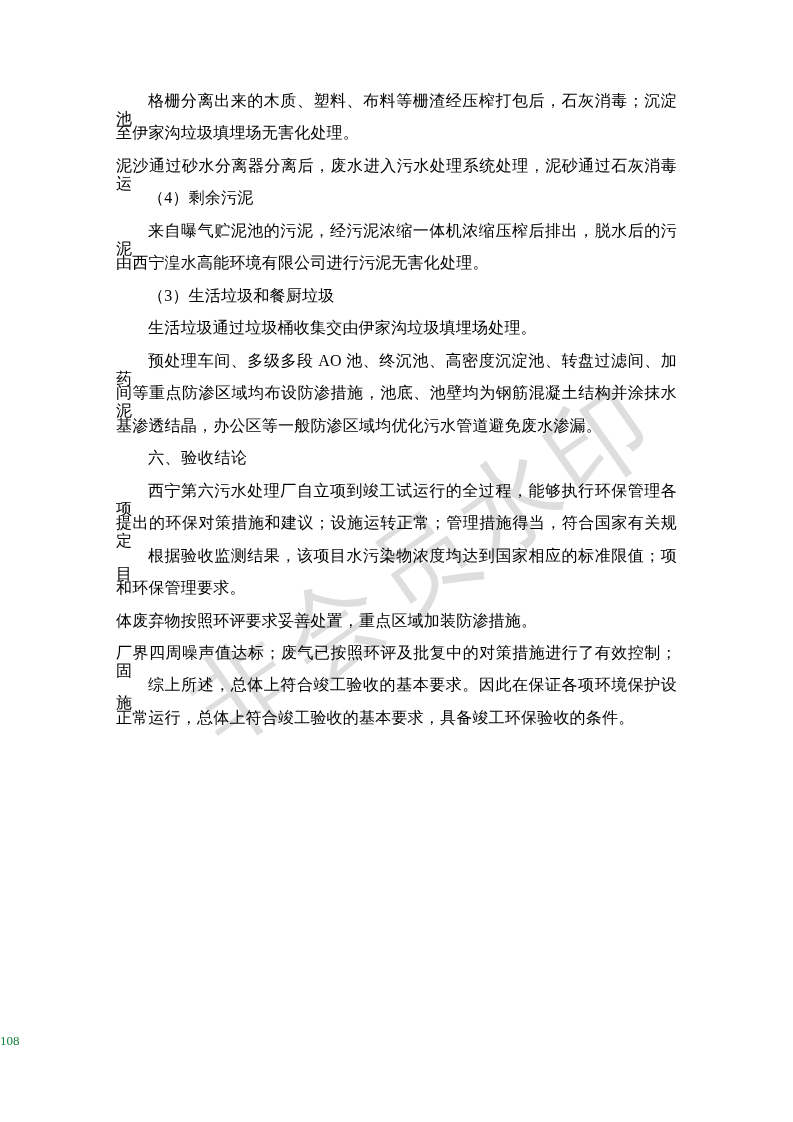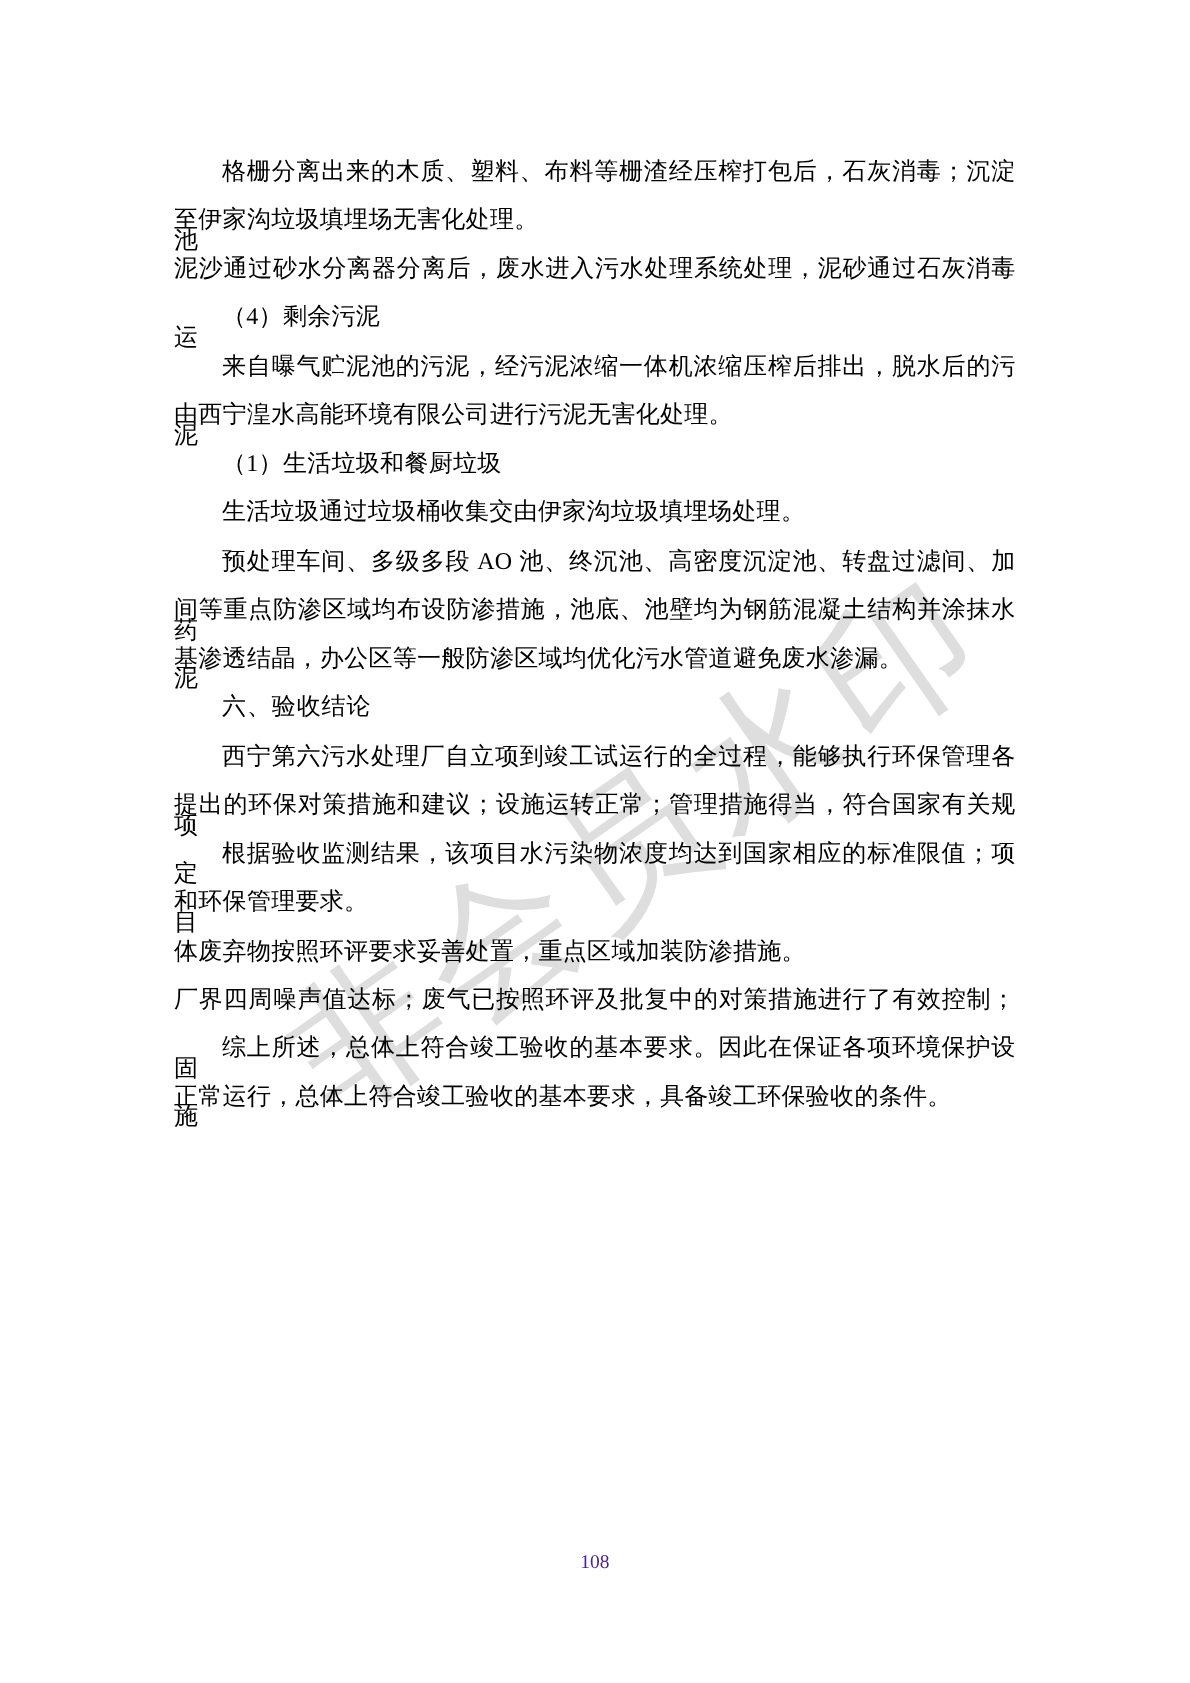--- a/index.html
+++ b/index.html
@@ -31,21 +31,21 @@
   }
   .content {
     position: absolute;
     left: 116px;
     top: 92px;
     width: 561px;
     z-index: 1;
   }
   .line {
     height: 32.48px;
-    line-height: 46px;
+    line-height: 18px;
     font-size: 16px;
     white-space: nowrap;
     letter-spacing: 0.2px;
   }
   .line.fill {
     white-space: normal;
     text-align: justify;
     text-align-last: justify;
   }
   .line.indent {
@@ -53,39 +53,38 @@
   }
   .line.heading {
     font-weight: 400;
     letter-spacing: 0.6px;
   }
   .footer {
     position: absolute;
     top: 1033px;
     left: 0;
     width: 100%;
-    text-align: center;
     font-size: 13px;
-    color: #4c1d95;
+    color: #15803d;
     z-index: 1;
   }
 </style>
 </head>
 <body>
 
 <div class="page">
   <div class="watermark" style="color: rgb(222, 222, 222); transform: translate(-50%, -50%) rotate(-35deg);">非会员水印</div>
   <div class="content" id="content">
       <div class="line indent fill">格栅分离出来的木质、塑料、布料等栅渣经压榨打包后，石灰消毒；沉淀池</div>
       <div class="line">至伊家沟垃圾填埋场无害化处理。</div>
       <div class="line fill">泥沙通过砂水分离器分离后，废水进入污水处理系统处理，泥砂通过石灰消毒运</div>
       <div class="line indent">（4）剩余污泥</div>
       <div class="line indent fill">来自曝气贮泥池的污泥，经污泥浓缩一体机浓缩压榨后排出，脱水后的污泥</div>
       <div class="line">由西宁湟水高能环境有限公司进行污泥无害化处理。</div>
-      <div class="line indent">（1）生活垃圾和餐厨垃圾</div>
+      <div class="line indent">（3）生活垃圾和餐厨垃圾</div>
       <div class="line indent">生活垃圾通过垃圾桶收集交由伊家沟垃圾填埋场处理。</div>
       <div class="line indent fill">预处理车间、多级多段 AO 池、终沉池、高密度沉淀池、转盘过滤间、加药</div>
       <div class="line fill">间等重点防渗区域均布设防渗措施，池底、池壁均为钢筋混凝土结构并涂抹水泥</div>
       <div class="line">基渗透结晶，办公区等一般防渗区域均优化污水管道避免废水渗漏。</div>
       <div class="line indent heading">六、验收结论</div>
       <div class="line indent fill">西宁第六污水处理厂自立项到竣工试运行的全过程，能够执行环保管理各项</div>
       <div class="line fill">提出的环保对策措施和建议；设施运转正常；管理措施得当，符合国家有关规定</div>
       <div class="line indent fill">根据验收监测结果，该项目水污染物浓度均达到国家相应的标准限值；项目</div>
       <div class="line">和环保管理要求。</div>
       <div class="line">体废弃物按照环评要求妥善处置，重点区域加装防渗措施。</div>

